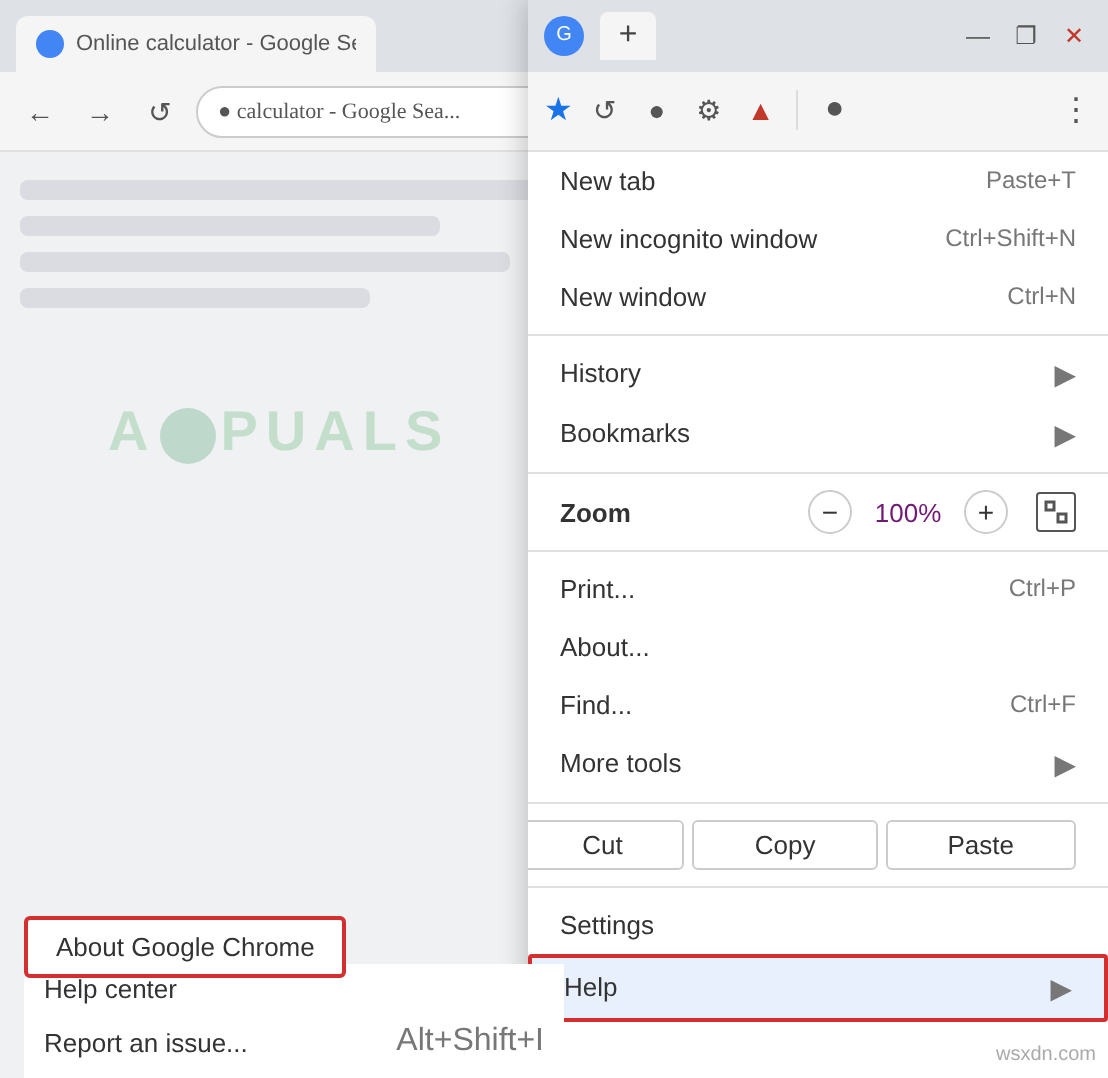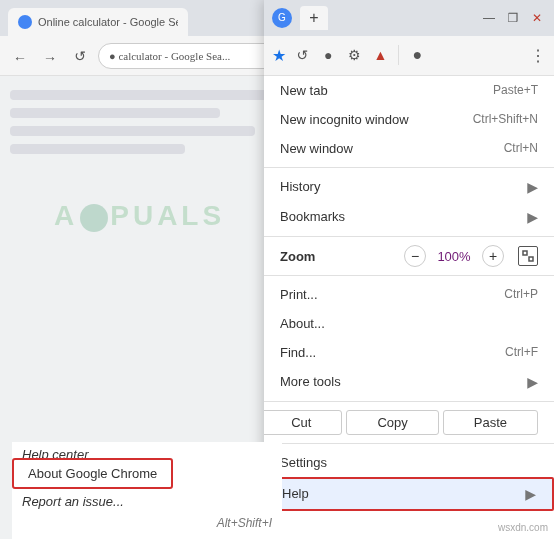--- a/index.html
+++ b/index.html
@@ -319,36 +319,34 @@
     }
 
     
     .below-about {
       position: absolute;
       left: 12px;
       bottom: 0;
       background: #fff;
       width: 270px;
       padding-bottom: 4px;
-      font-style: italic;
     }
 
     .below-item {
       display: flex;
       align-items: center;
       padding: 5px 10px;
       font-size: 13px;
       color: #333;
     }
 
     .below-item .shortcut {
       margin-left: auto;
-      font-size: 12px;
+      font-size: 16px;
       color: #777;
-      margin-top: 44px;
     }
 
     
     .watermark {
       position: absolute;
       bottom: 6px;
       right: 6px;
       font-size: 10px;
       color: #aaa;
     }

